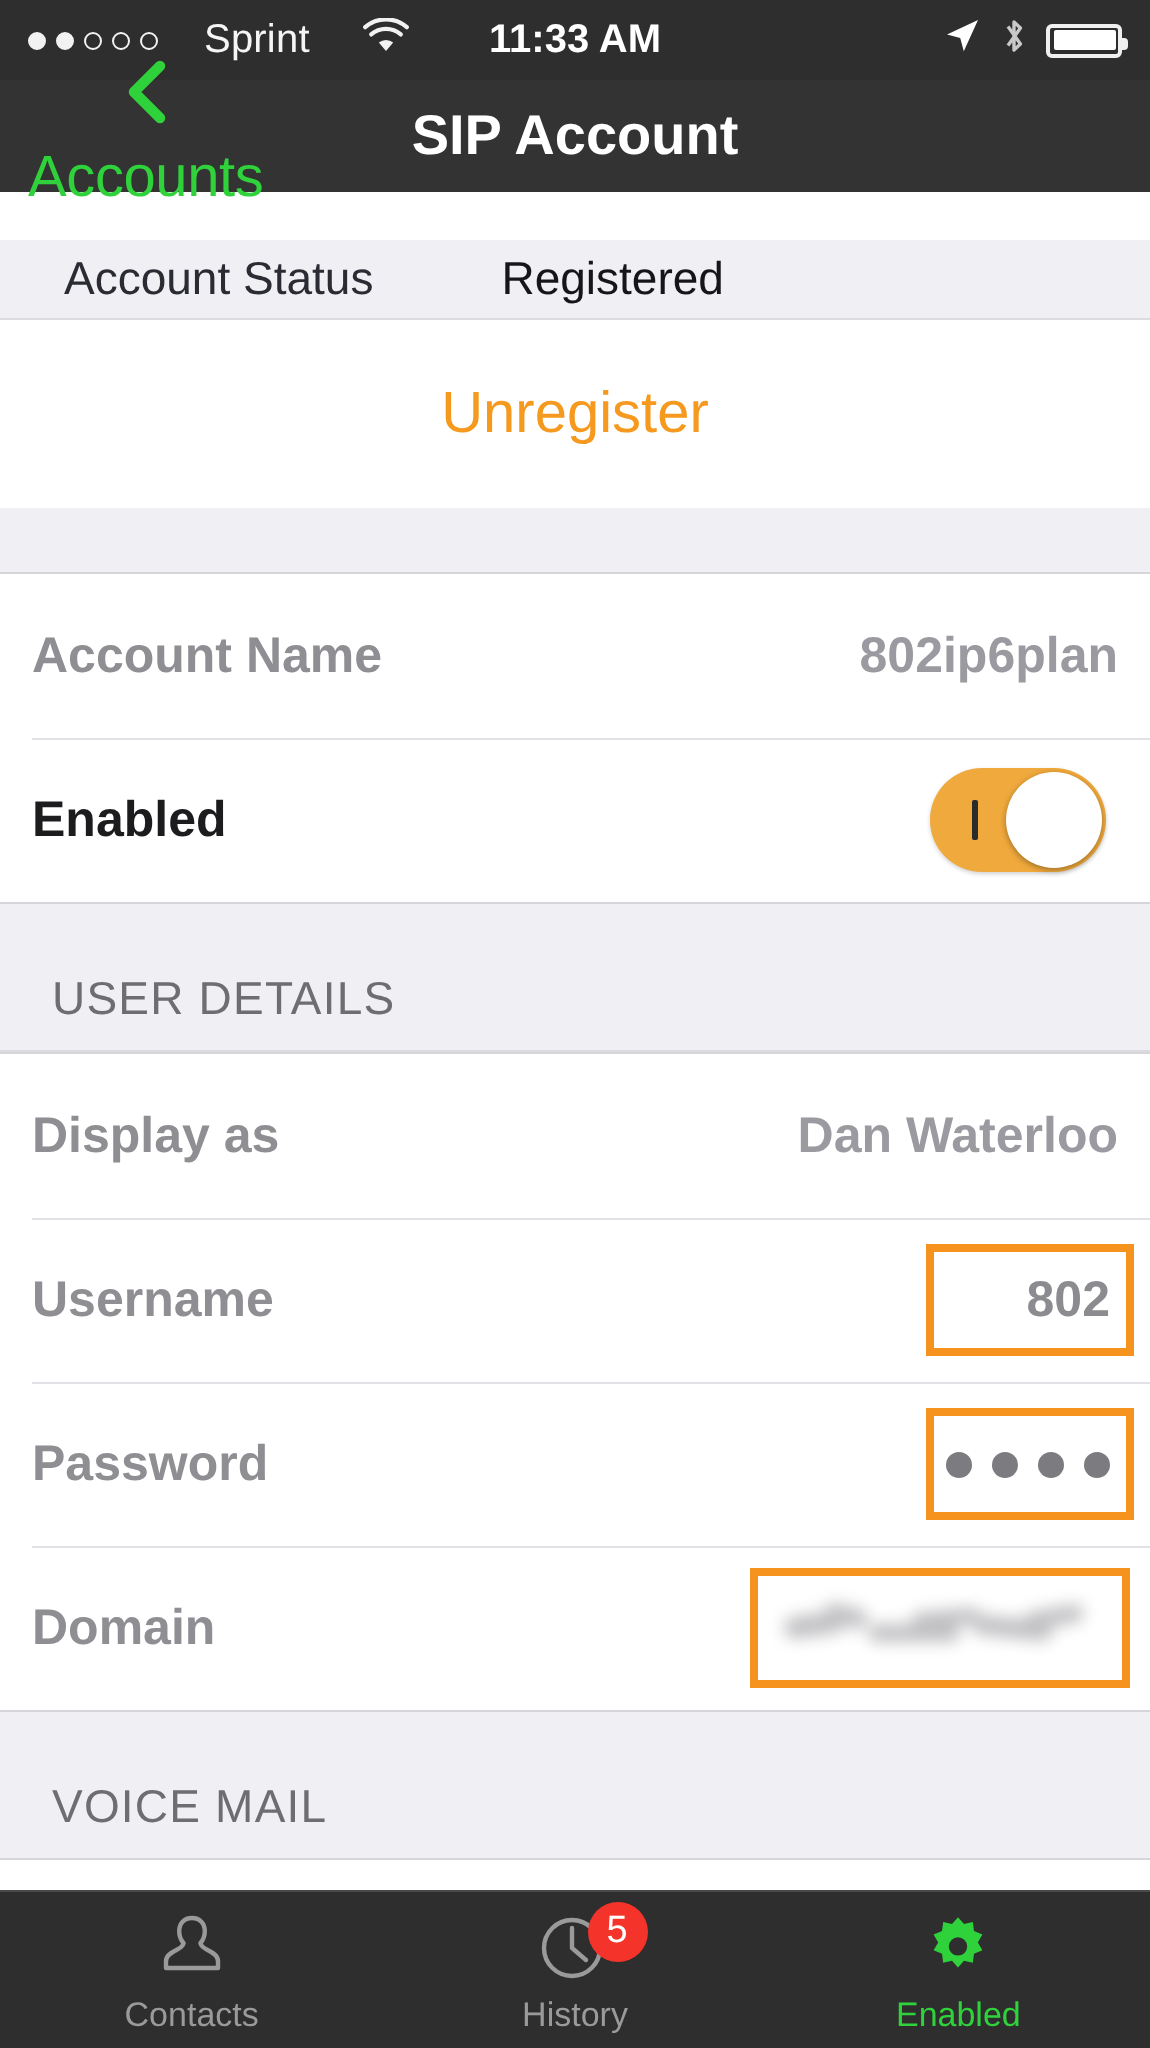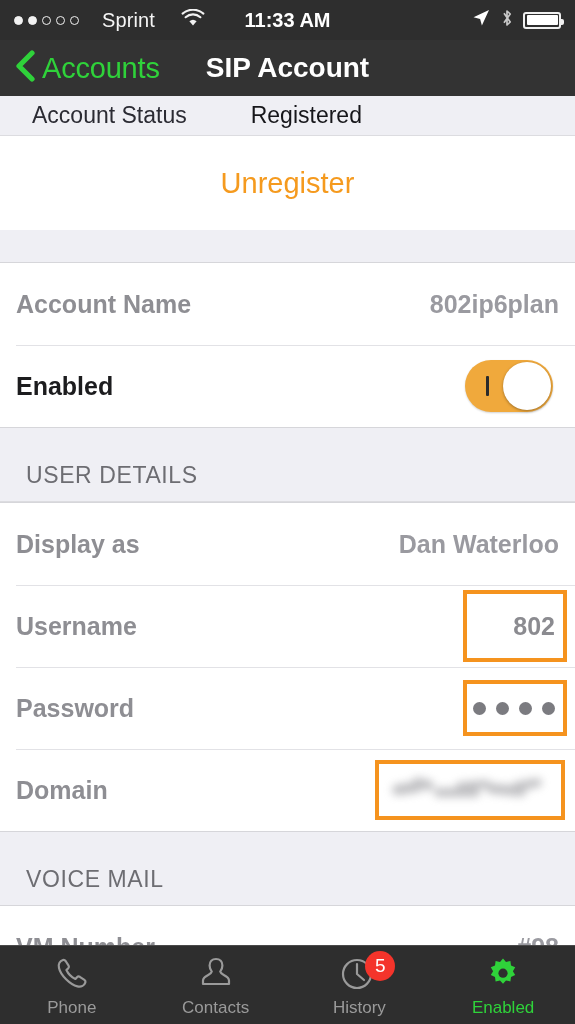--- a/index.html
+++ b/index.html
@@ -37,29 +37,29 @@
     content:""; position:absolute; right:-5px; top:5px;
     width:3px; height:6px; background:#f0f0f0; border-radius:0 2px 2px 0;
   }
   .battery i { display:block; height:100%; width:100%; background:#fff; border-radius:1px; }
 
   
   .navbar {
     height:56px; flex:0 0 56px; background:#333333;
     display:flex; align-items:center; position:relative; padding:0 14px;
   }
-  .back { display:flex; align-items:center; gap:6px; cursor:pointer; z-index:2; }
+  .back { display:flex; align-items:center; gap:6px; cursor:pointer; z-index:2;flex-direction:column; }
   .back-label { color:#2fd23a; font-size:29px; letter-spacing:-.2px; }
   .nav-title {
     position:absolute; left:0; right:0; text-align:center;
     color:#fff; font-size:28px; font-weight:bold; pointer-events:none;
   }
 
   
-  .content { flex:1 1 auto; overflow:hidden; background:#737373; }
+  .content { flex:1 1 auto; overflow:hidden; background:#737373;margin-top:24px; }
 
   .statusband {
     background:#efeff4; height:40px; display:flex; align-items:center;
     border-bottom:1px solid #dcdce0;
   }
   .statusband .lbl { font-size:23px; color:#2b2b33; margin-left:32px; }
   .statusband .val { font-size:23px; color:#16161a; margin-left:64px; }
 
   .actionrow {
     background:#fff; height:94px; display:flex; align-items:center; justify-content:center;
@@ -104,21 +104,21 @@
     position:absolute; left:21px; top:50%; transform:translateY(-50%);
     width:3px; height:20px; background:#2b2b2b; border-radius:1px;
   }
 
   
   .hl-box {
     border:4px solid #f5931e; background:#fff;
     display:flex; align-items:center; justify-content:flex-end;
     padding:0 8px;
   }
-  .hl-user  { width:104px; height:72px; margin-right:-8px; }
+  .hl-user  { width:104px; height:56px; margin-right:-8px; }
   .hl-pass  { width:104px; height:56px; margin-right:-8px; }
   .hl-domain{ width:190px; height:60px; margin-right:-6px;
               justify-content:center; overflow:hidden; }
   .hl-value { font-size:25px; color:#8b8b90; }
   .pwd-dots { display:flex; gap:10px; align-items:center; }
   .pwd-dots i { width:13px; height:13px; border-radius:50%; background:#7b7b80; display:block; }
 
   .redact { width:160px; height:26px; position:relative; filter:blur(4px); opacity:.55; }
   .redact span { position:absolute; background:#8e8e93; border-radius:10px; display:block; }
 
@@ -275,28 +275,20 @@
       <div class="row">
         <span class="row-label">VM Number</span>
         <span class="row-value">#98</span>
       </div>
     </div>
 
   </div>
 
   <div class="tabbar">
 
-    <div class="tab">
-      <span class="tab-icon">
-        <svg width="40" height="40" viewBox="0 0 40 40">
-          <path d="M11 6c-3 1-5 4-4 8 1.6 7.2 11.2 16.8 18.4 18.4 4 1 7-1 8-4 .4-1.2-.2-2-1-2.6l-4.6-3c-1-.6-2-.4-2.8.4l-1.6 1.8c-3.4-1.6-7.4-5.6-9-9l1.8-1.6c.8-.8 1-1.8.4-2.8l-3-4.6C13 6.2 12.2 5.6 11 6z" fill="none" stroke="#9a9a9a" stroke-width="2.2" stroke-linejoin="round"></path>
-        </svg>
-      </span>
-      <span class="tab-label">Phone</span>
-    </div>
 
     <div class="tab">
       <span class="tab-icon">
         <svg width="40" height="40" viewBox="0 0 40 40">
           <path d="M20 5c-4 0-6.4 2.8-6.4 6.6 0 2.6 1 4.6 2.2 6-.4 1.6-1.6 2.4-3.6 3.4-3.2 1.6-5.2 3-5.2 5.6V30h26v-3.4c0-2.6-2-4-5.2-5.6-2-1-3.2-1.8-3.6-3.4 1.2-1.4 2.2-3.4 2.2-6C26.4 7.8 24 5 20 5z" fill="none" stroke="#9a9a9a" stroke-width="2.2" stroke-linejoin="round"></path>
         </svg>
       </span>
       <span class="tab-label">Contacts</span>
     </div>
 

